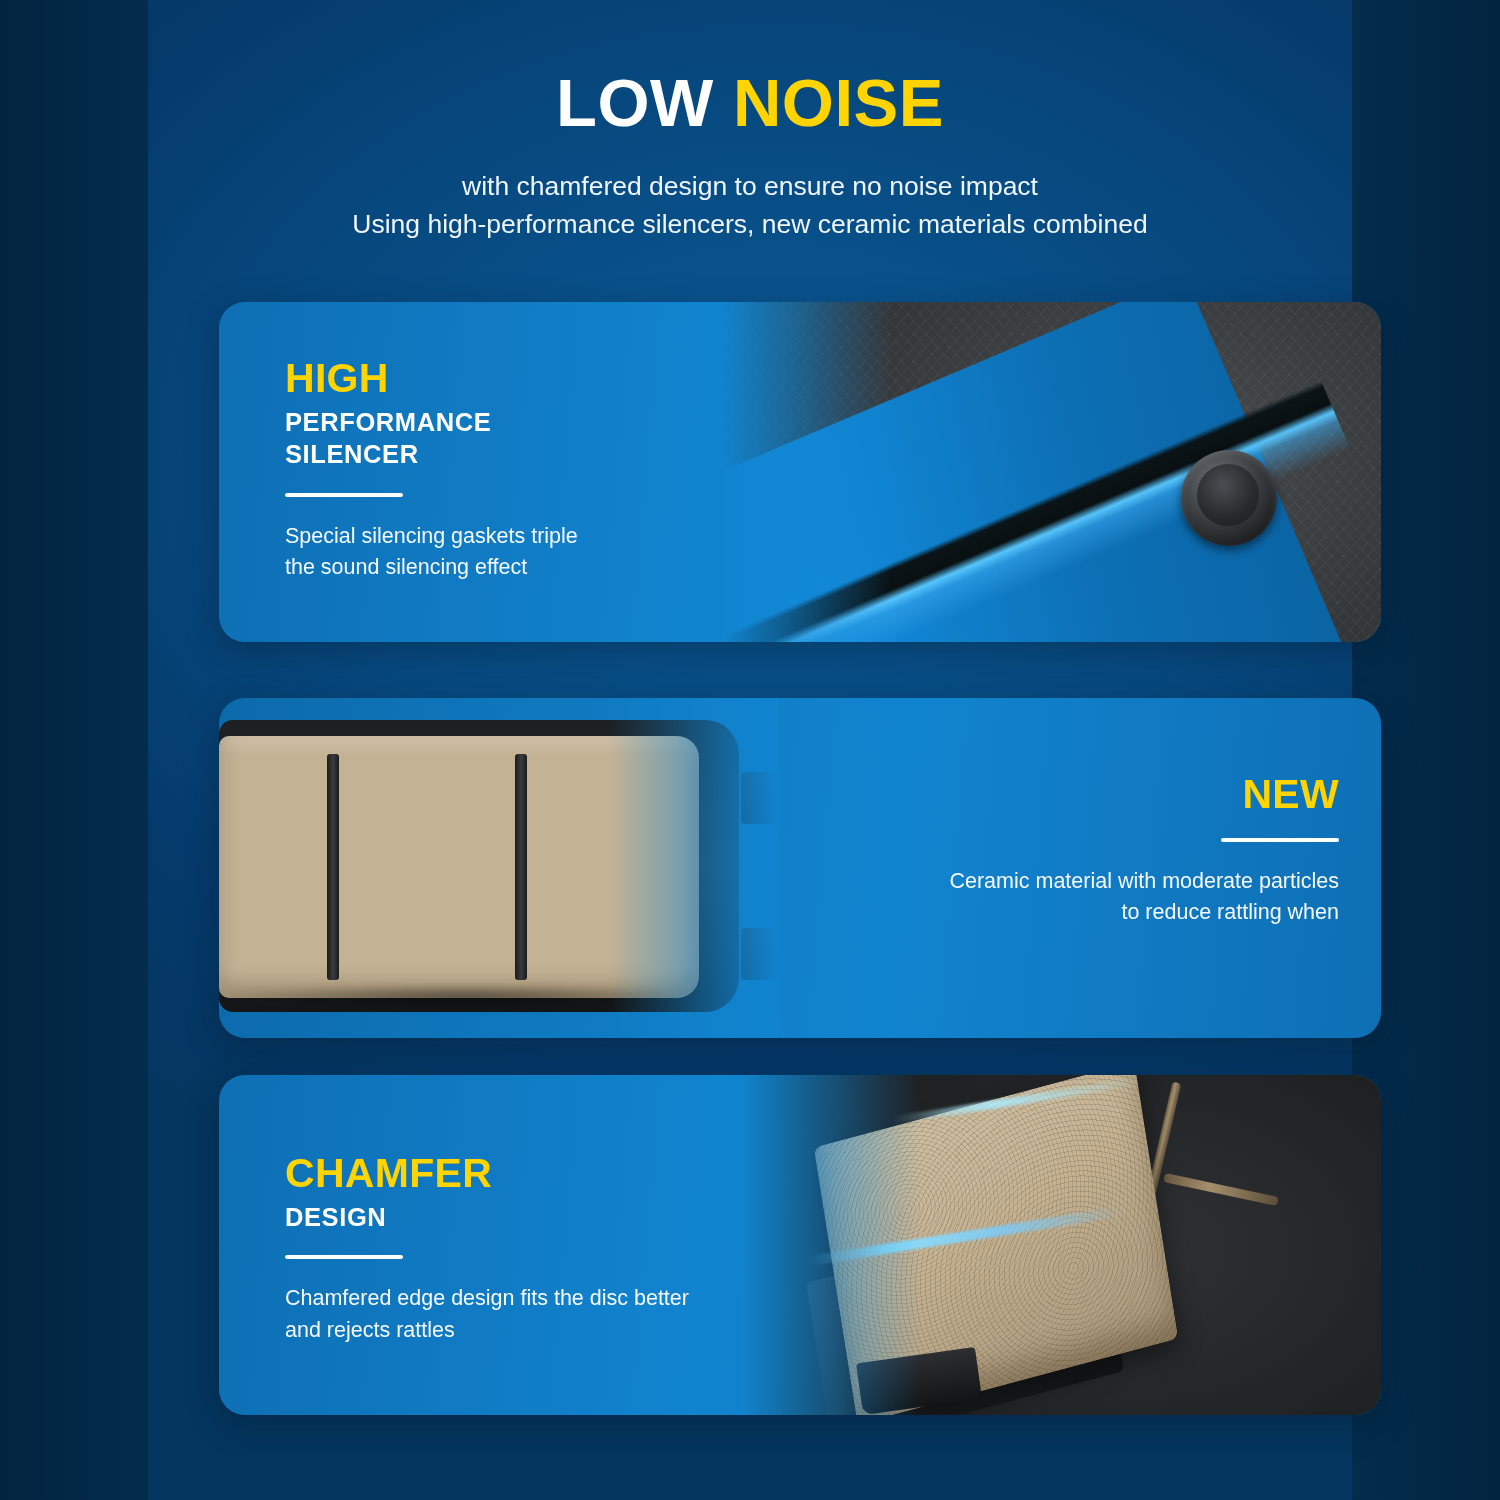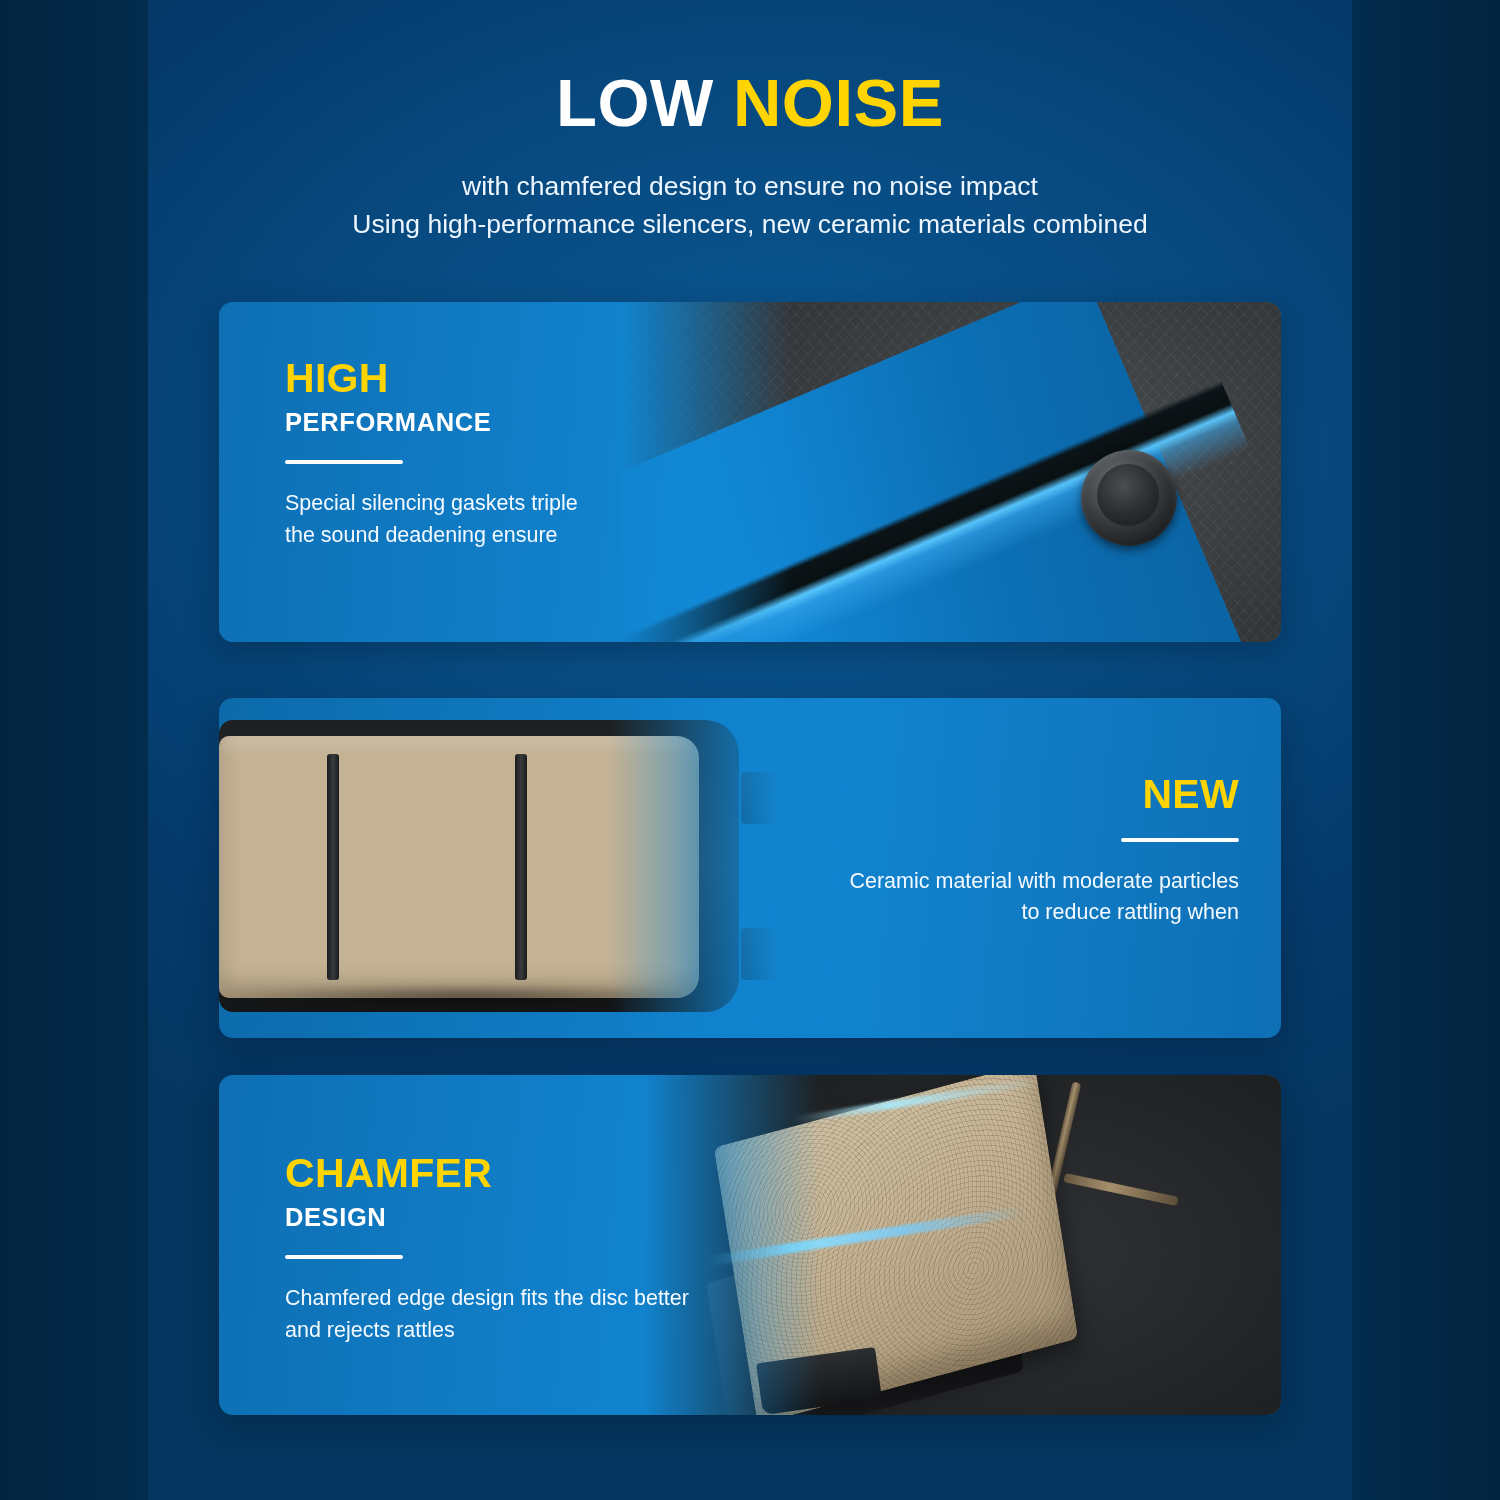--- a/index.html
+++ b/index.html
@@ -53,23 +53,23 @@
     font-size: 26.5px;
     color: #eef6ff;
     line-height: 1.42;
     font-weight: 400;
   }
 
   
   .card {
     position: absolute;
     left: 219px;
-    width: 1062px;
+    width: 1162px;
     height: 340px;
-    border-radius: 14px;
+    border-radius: 26px;
     overflow: hidden;
     box-shadow: 0 10px 34px rgba(0, 15, 30, 0.30);
   }
 
   .card-1 { top: 302px; }
   .card-2 { top: 683px; margin-top: 15px; }
   .card-3 { top: 1075px; }
 
   
   .panel-bg {
@@ -323,25 +323,26 @@
       <div class="plate"></div>
       <div class="blue-sheet"></div>
       <div class="edge-glow"></div>
       <div class="rivet"></div>
       <div class="fade-left"></div>
     </div>
     <div class="txt left">
       <div class="kicker">HIGH</div>
       <div class="kicker-sub">
         <div>PERFORMANCE</div>
+        <div>SILENCER</div>
       </div>
       <div class="rule"></div>
       <div class="body">
         <div>Special silencing gaskets triple</div>
-        <div>the sound deadening ensure</div>
+        <div>the sound silencing effect</div>
       </div>
     </div>
   </div>
 
   <div class="card card-2">
     <div class="panel-bg right-fade"></div>
     <div class="photo photo-2">
       <div class="pad-wrap">
         <div class="backing"></div>
         <div class="tab-top"></div>

